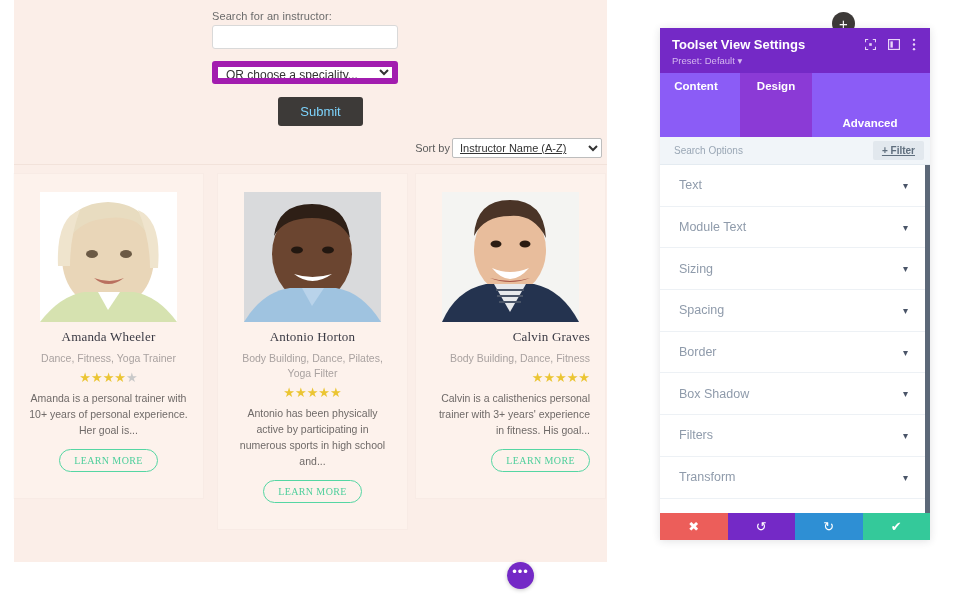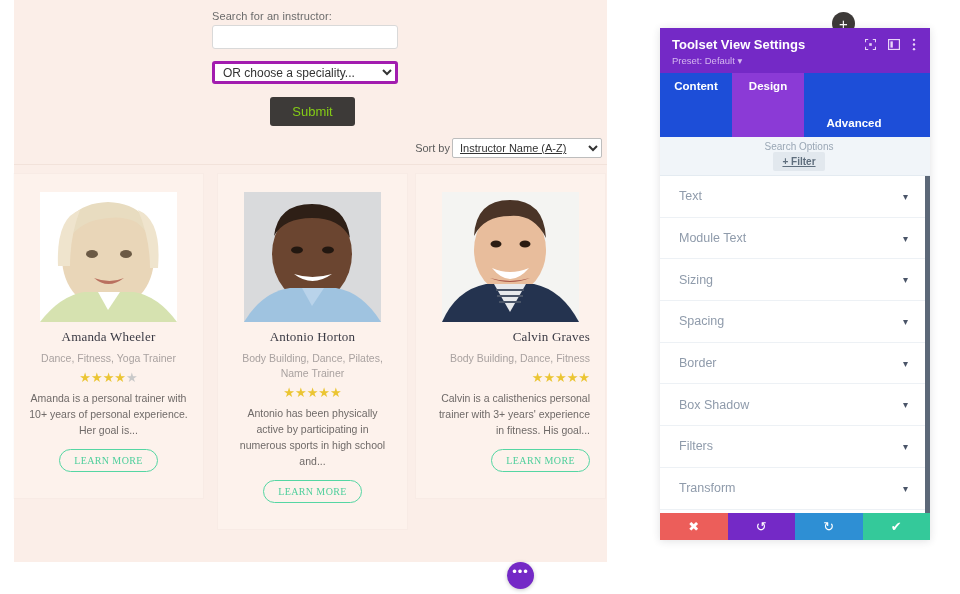--- a/index.html
+++ b/index.html
@@ -27,27 +27,27 @@
     font-size: 11px; color: #6b6b6b; letter-spacing: .1px;
   }
   .search-input {
     position: absolute; left: 198px; top: 25px; width: 186px; height: 24px;
     background: #fff; border: 1px solid #d9d9d9; border-radius: 3px;
     box-sizing: border-box; font-size: 12px; padding: 0 6px;
     color: #444; outline: none;
   }
   .speciality-select {
     position: absolute; left: 198px; top: 61px; width: 186px; height: 23px;
-    background: #fff; border: 3px solid #a21caf; border-radius: 3px;
+    background: #fff; border: 6px solid #a21caf; border-radius: 3px;
     box-sizing: border-box; font-size: 12px; padding: 0 4px; color: #333;
     font-family: "Liberation Sans", sans-serif;
   }
   .submit-btn {
-    position: absolute; left: 256px; top: 97px; width: 85px; height: 29px;
-    background: #3d3a38; color: #84cc16; border: none; border-radius: 3px;
+    position: absolute; left: 264px; top: 97px; width: 85px; height: 29px;
+    background: #3d3a38; color: #7dd3fc; border: none; border-radius: 3px;
     font-size: 13px; cursor: pointer; font-family: "Liberation Sans", sans-serif;
   }
   .sortby-wrap {
     position: absolute; right: 5px; top: 138px;
     display: flex; align-items: center; gap: 2px;
   }
   .sortby-label { font-size: 11px; color: #5c5c5c; }
   .sort-select {
     width: 150px; height: 20px; font-size: 11px; color: #333;
     background: #fff; border: 1px solid #bdbdbd; border-radius: 2px;
@@ -123,35 +123,34 @@
   .panel-header { background: #7429c6; padding: 9px 12px 7px 12px; }
   .panel-title-row { display: flex; align-items: center; }
   .panel-title {
     font-size: 13px; font-weight: bold; color: #fff; flex: 1;
   }
   .hdr-icons { display: flex; align-items: center; gap: 12px; margin-right: 2px; }
   .hdr-ico { cursor: pointer; display:flex; align-items:center; }
   .panel-preset {
     font-size: 9.5px; color: #d4b6ef; margin-top: 3px; cursor: pointer;
   }
-  .panel-tabs { display: flex; background: #1d4ed8; }
+  .panel-tabs { display: flex; background: #8b5cf6; gap: 8px; }
   .ptab {
     padding: 7px 0 8px 0; font-size: 11.5px; color: #fff; cursor: pointer;
     text-align: center; font-weight: bold;
   }
   .ptab-0 { width: 72px; }
   .ptab-1 { width: 72px; }
   .ptab-2 { width: 100px; margin-top: 37px; }
   .ptab.active { background: #8b3ad6; }
 
   .search-options-bar {
     display: flex; align-items: center; justify-content: space-between;
     background: #f1f5f9; padding: 4px 6px 4px 14px;
     border-bottom: 1px solid #e4ebf1;
-    flex-direction: column;
   }
   .search-options-text { font-size: 10px; color: #9aa7b5; }
   .filter-btn {
     background: #e2e8ee; color: #5f6e7d; font-size: 10px; font-weight: bold;
     padding: 4px 9px; border-radius: 2px; cursor: pointer; text-decoration: underline;
   }
 
   .opt-list { flex: 1; overflow: hidden; position: relative; background: #fff; }
   .opt-row {
     display: flex; align-items: center; justify-content: space-between;
@@ -225,21 +224,21 @@
           <rect width="137" height="130" fill="#d9dadc"></rect>
           <ellipse cx="68" cy="62" rx="40" ry="48" fill="#6b4530"></ellipse>
           <path d="M30 44 Q34 12 68 12 Q102 12 106 46 Q96 26 68 26 Q40 26 30 44Z" fill="#2e1f16"></path>
           <ellipse cx="53" cy="58" rx="6" ry="3.5" fill="#221710"></ellipse>
           <ellipse cx="84" cy="58" rx="6" ry="3.5" fill="#221710"></ellipse>
           <path d="M50 82 Q68 96 88 82 Q68 88 50 82Z" fill="#ffffff"></path>
           <path d="M0 130 Q18 100 46 96 L92 96 Q118 100 137 130 Z" fill="#9fc3e0"></path>
           <path d="M58 96 L68 114 L80 96 Z" fill="#b9d3ea"></path>
         </svg>
         <div class="card-name">Antonio Horton</div>
-        <div class="card-spec">Body Building, Dance, Pilates, Name Trainer</div>
+        <div class="card-spec">Body Building, Dance, Pilates, Yoga Filter</div>
         <div class="stars">
           <span class="star">★</span><span class="star">★</span><span class="star">★</span><span class="star">★</span><span class="star">★</span>
         </div>
         <div class="card-bio">Antonio has been physically active by participating in numerous sports in high school and...</div>
         <div class="learn-more">LEARN MORE</div>
       </div>
 
       <div class="card card-2">
         <svg class="portrait" viewBox="0 0 137 130">
           <rect width="137" height="130" fill="#f4f4f2"></rect>

